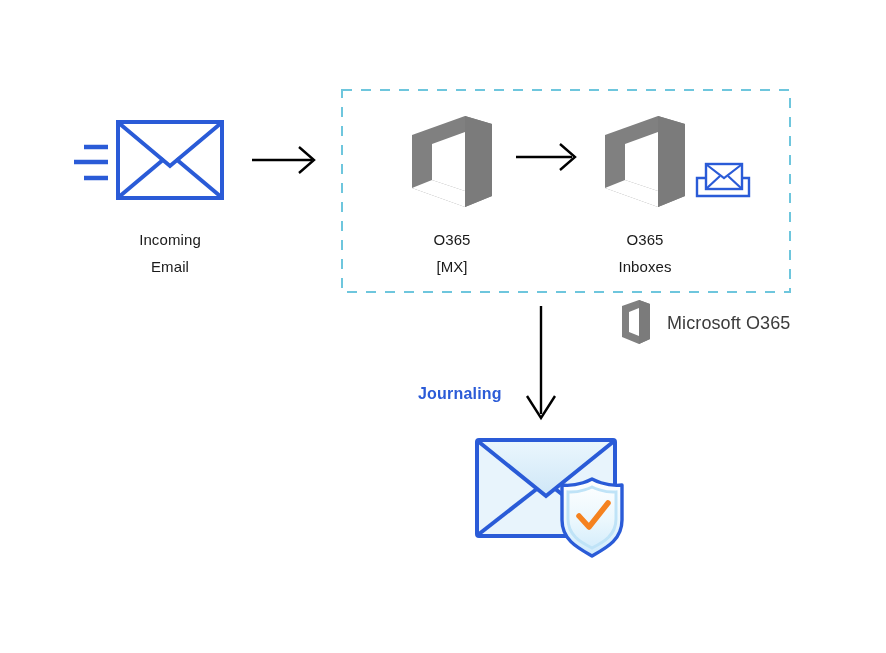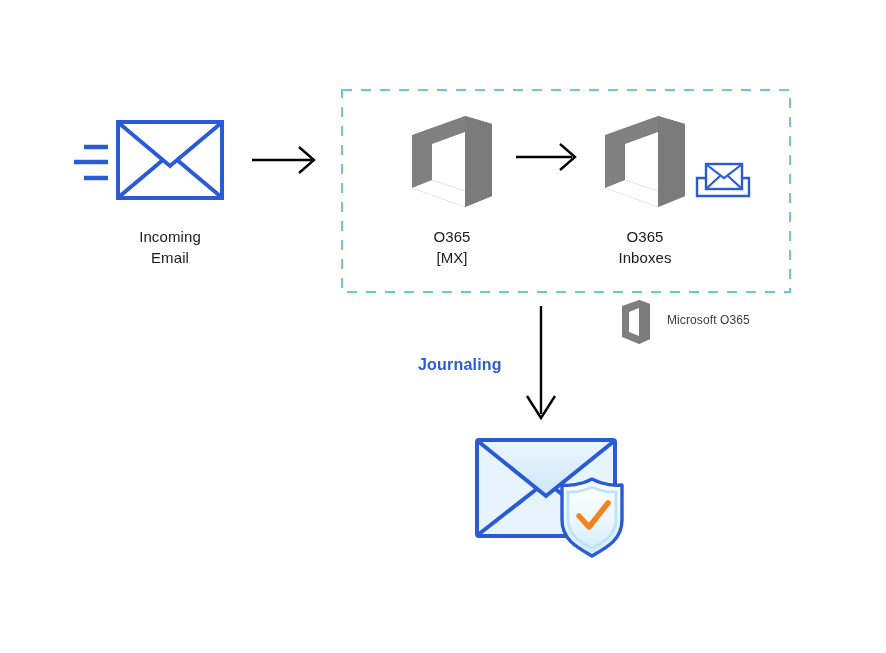--- a/index.html
+++ b/index.html
@@ -20,36 +20,37 @@
     top: 0;
     width: 886px;
     height: 653px;
   }
   .node-label {
     position: absolute;
     text-align: center;
     font-family: "Liberation Sans", sans-serif;
     font-size: 15px;
     color: #1a1a1a;
-    line-height: 21px;
+    line-height: 27px;
     white-space: pre-line;
     letter-spacing: 0.1px;
   }
   .journaling-label {
     position: absolute;
     font-family: "Liberation Sans", sans-serif;
     font-size: 16px;
     font-weight: 600;
     color: #2b5bd7;
     letter-spacing: 0.2px;
+    margin-top: 29px;
   }
   .legend-label {
     position: absolute;
     font-family: "Liberation Sans", sans-serif;
-    font-size: 12px;
+    font-size: 18px;
     color: #3c3c3c;
     letter-spacing: 0.1px;
   }
   .svg-layer {
     position: absolute;
     left: 0;
     top: 0;
     pointer-events: none;
   }
 </style>

